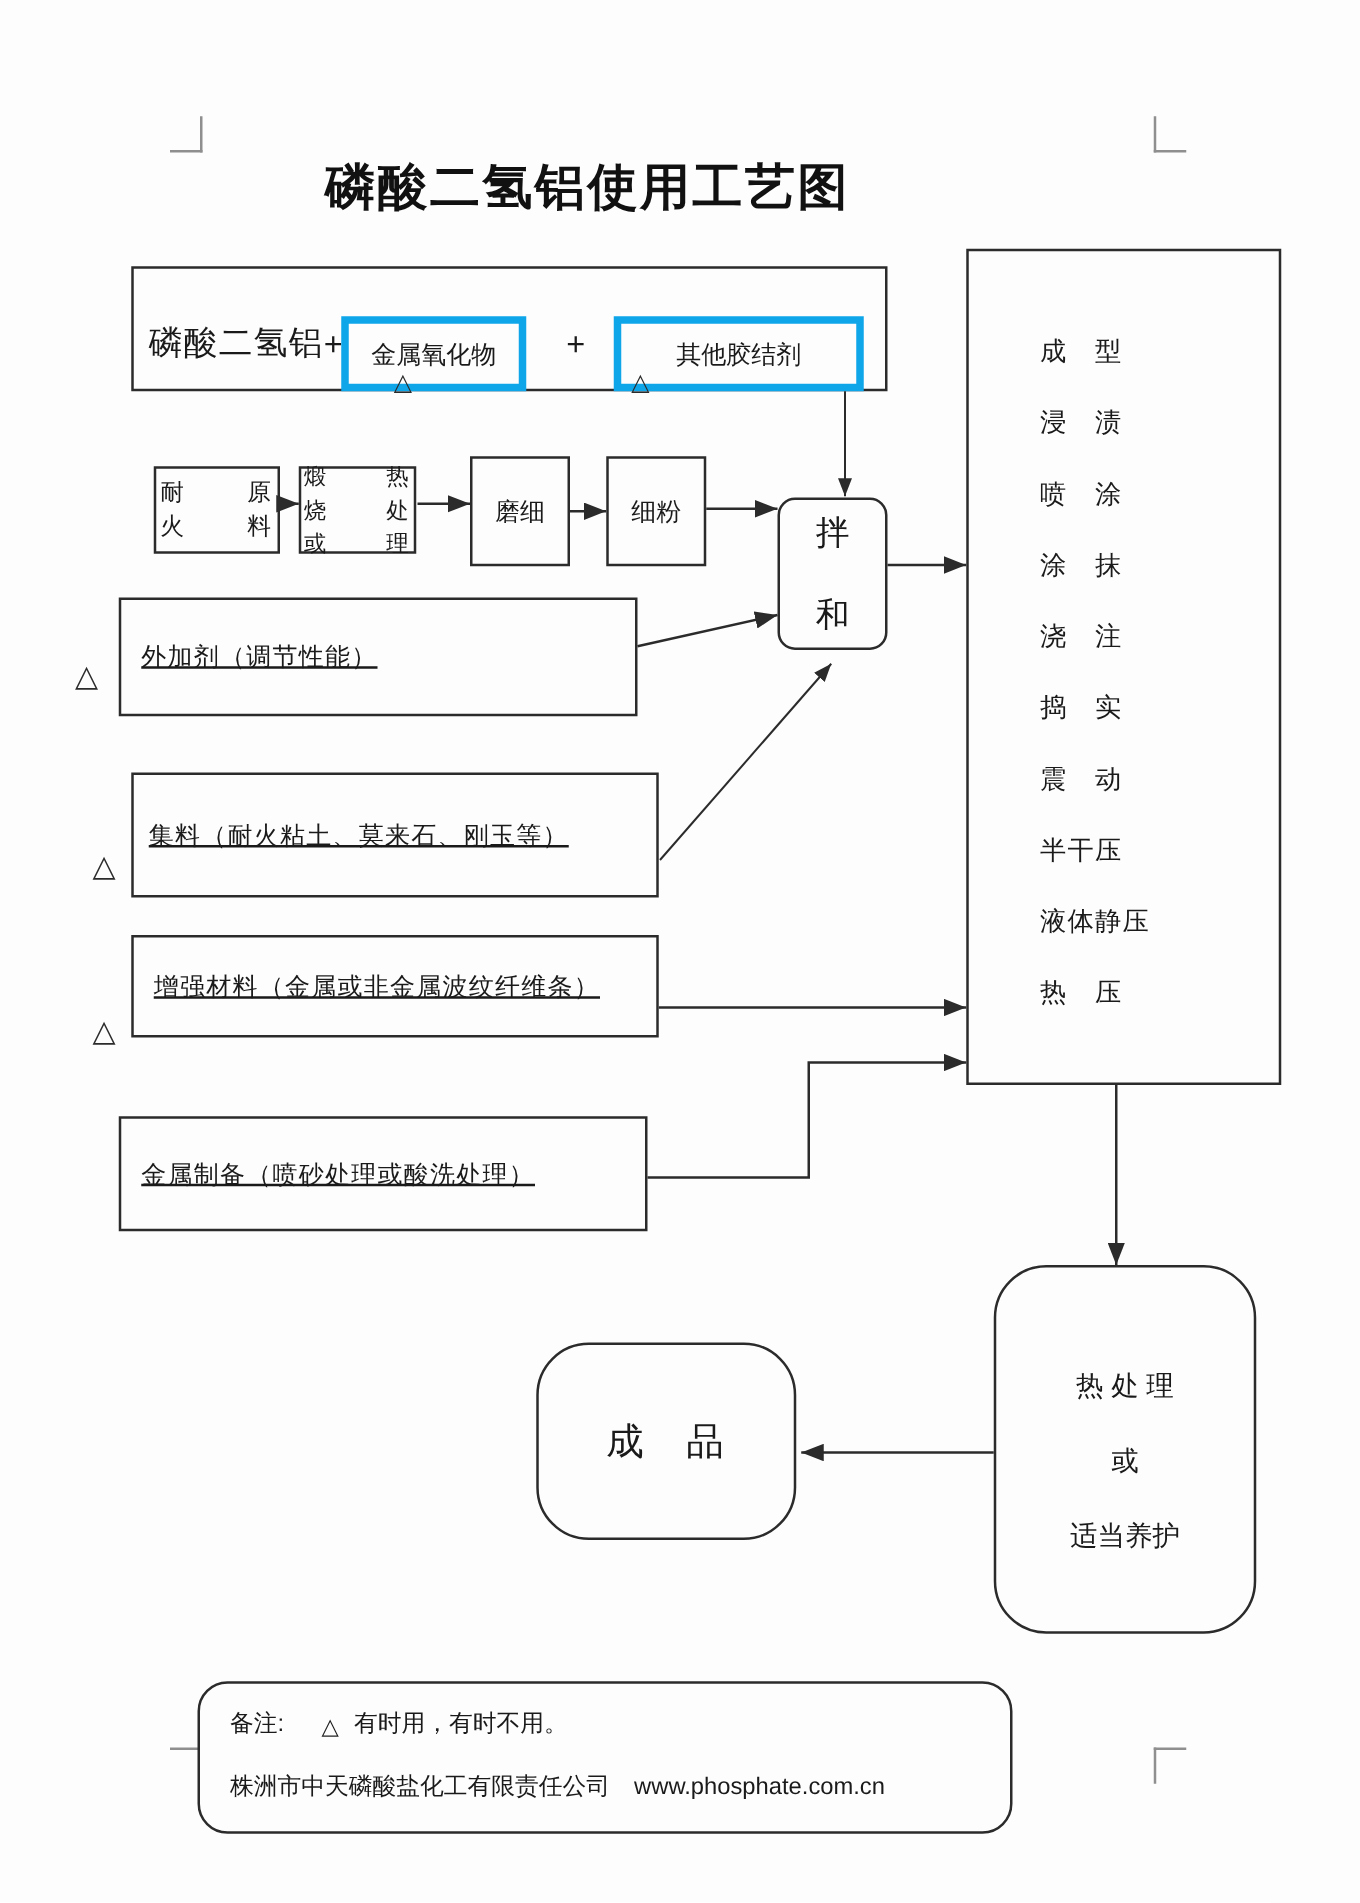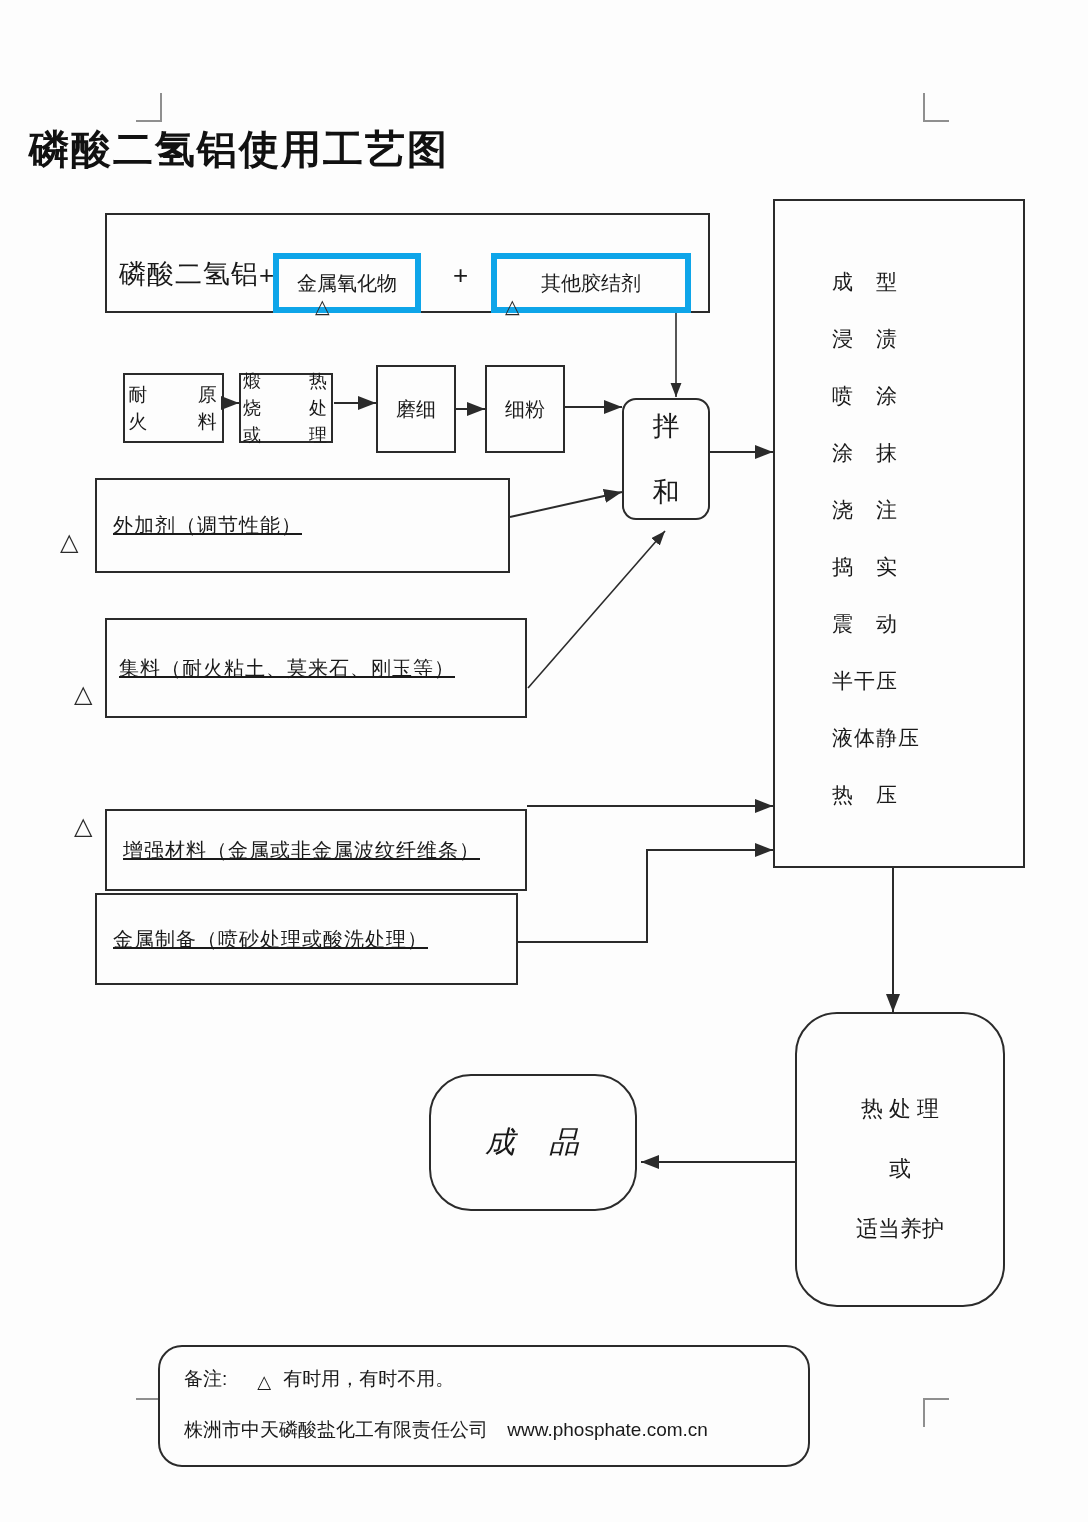--- a/index.html
+++ b/index.html
@@ -10,22 +10,22 @@
   .abs{position:absolute;}
   .box{
     position:absolute;border:2px solid #2b2b2b;background:#fdfdfd;box-sizing:border-box;
     display:flex;align-items:center;justify-content:center;text-align:center;
   }
   .box.leftalign{justify-content:flex-start;text-align:left;}
   .rounded{border-radius:14px;}
   .biground{border-radius:42px;}
   .noteround{border-radius:24px;}
   #title{
-    left:0;top:122px;width:940px;
-    font-size:40px;font-weight:700;letter-spacing:2px;color:#111;padding-left:29px;
+    left:0;top:122px;width:940px;text-align:center;
+    font-size:40px;font-weight:700;letter-spacing:2px;color:#111;
   }
   .cnr{position:absolute;width:26px;height:29px;box-sizing:border-box;}
   .cnr.tl{border-right:2px solid #8f8f8f;border-bottom:2px solid #8f8f8f;}
   .cnr.tr{border-left:2px solid #8f8f8f;border-bottom:2px solid #8f8f8f;}
   .cnr.bl{border-right:2px solid #8f8f8f;border-top:2px solid #8f8f8f;}
   .cnr.br{border-left:2px solid #8f8f8f;border-top:2px solid #8f8f8f;}
   .tri{position:absolute;font-size:24px;line-height:1;color:#2b2b2b;}
   .tri.small{font-size:19px;}
   #svg-overlay{position:absolute;left:0;top:0;pointer-events:none;}
   
@@ -101,21 +101,21 @@
     <span>拌</span>
     <span>和</span>
   </div>
 
   <div class="box leftalign inputbox" style="left:95px;top:478px;width:415px;height:95px;">
     <span>外加剂（调节性能）</span>
   </div>
   <div class="box leftalign inputbox" style="left:105px;top:618px;width:422px;height:100px;padding-left:12px;">
     <span>集料（耐火粘土、莫来石、刚玉等）</span>
   </div>
-  <div class="box leftalign inputbox" style="left:105px;top:809px;width:422px;height:82px;">
+  <div class="box leftalign inputbox" style="left:105px;top:748px;width:422px;height:82px;">
     <span>增强材料（金属或非金属波纹纤维条）</span>
   </div>
   <div class="box leftalign inputbox" style="left:95px;top:893px;width:423px;height:92px;">
     <span>金属制备（喷砂处理或酸洗处理）</span>
   </div>
 
   <span class="tri" style="left:60px;top:530px;">△</span>
   <span class="tri" style="left:74px;top:682px;">△</span>
   <span class="tri" style="left:74px;top:814px;">△</span>
 
@@ -131,21 +131,21 @@
     <div class="mitem">液体静压</div>
     <div class="mitem">热　压</div>
   </div>
 
   <div id="cure-box" class="box biground" style="left:795px;top:1012px;width:210px;height:295px;">
     <span>热 处 理</span>
     <span>或</span>
     <span>适当养护</span>
   </div>
 
-  <div id="product-box" class="box biground" style="left:429px;top:1074px;width:208px;height:137px;font-style:italic;">
+  <div id="product-box" class="box biground" style="left:429px;top:1074px;width:208px;height:158px;">
     <span>成　品</span>
   </div>
 
   <div id="note-box" class="box noteround" style="left:158px;top:1345px;width:652px;height:122px;">
     <div class="row1">
       <span>备注:</span>
       <span class="marker">△</span>
       <span>有时用，有时不用。</span>
     </div>
     <div class="row2">

